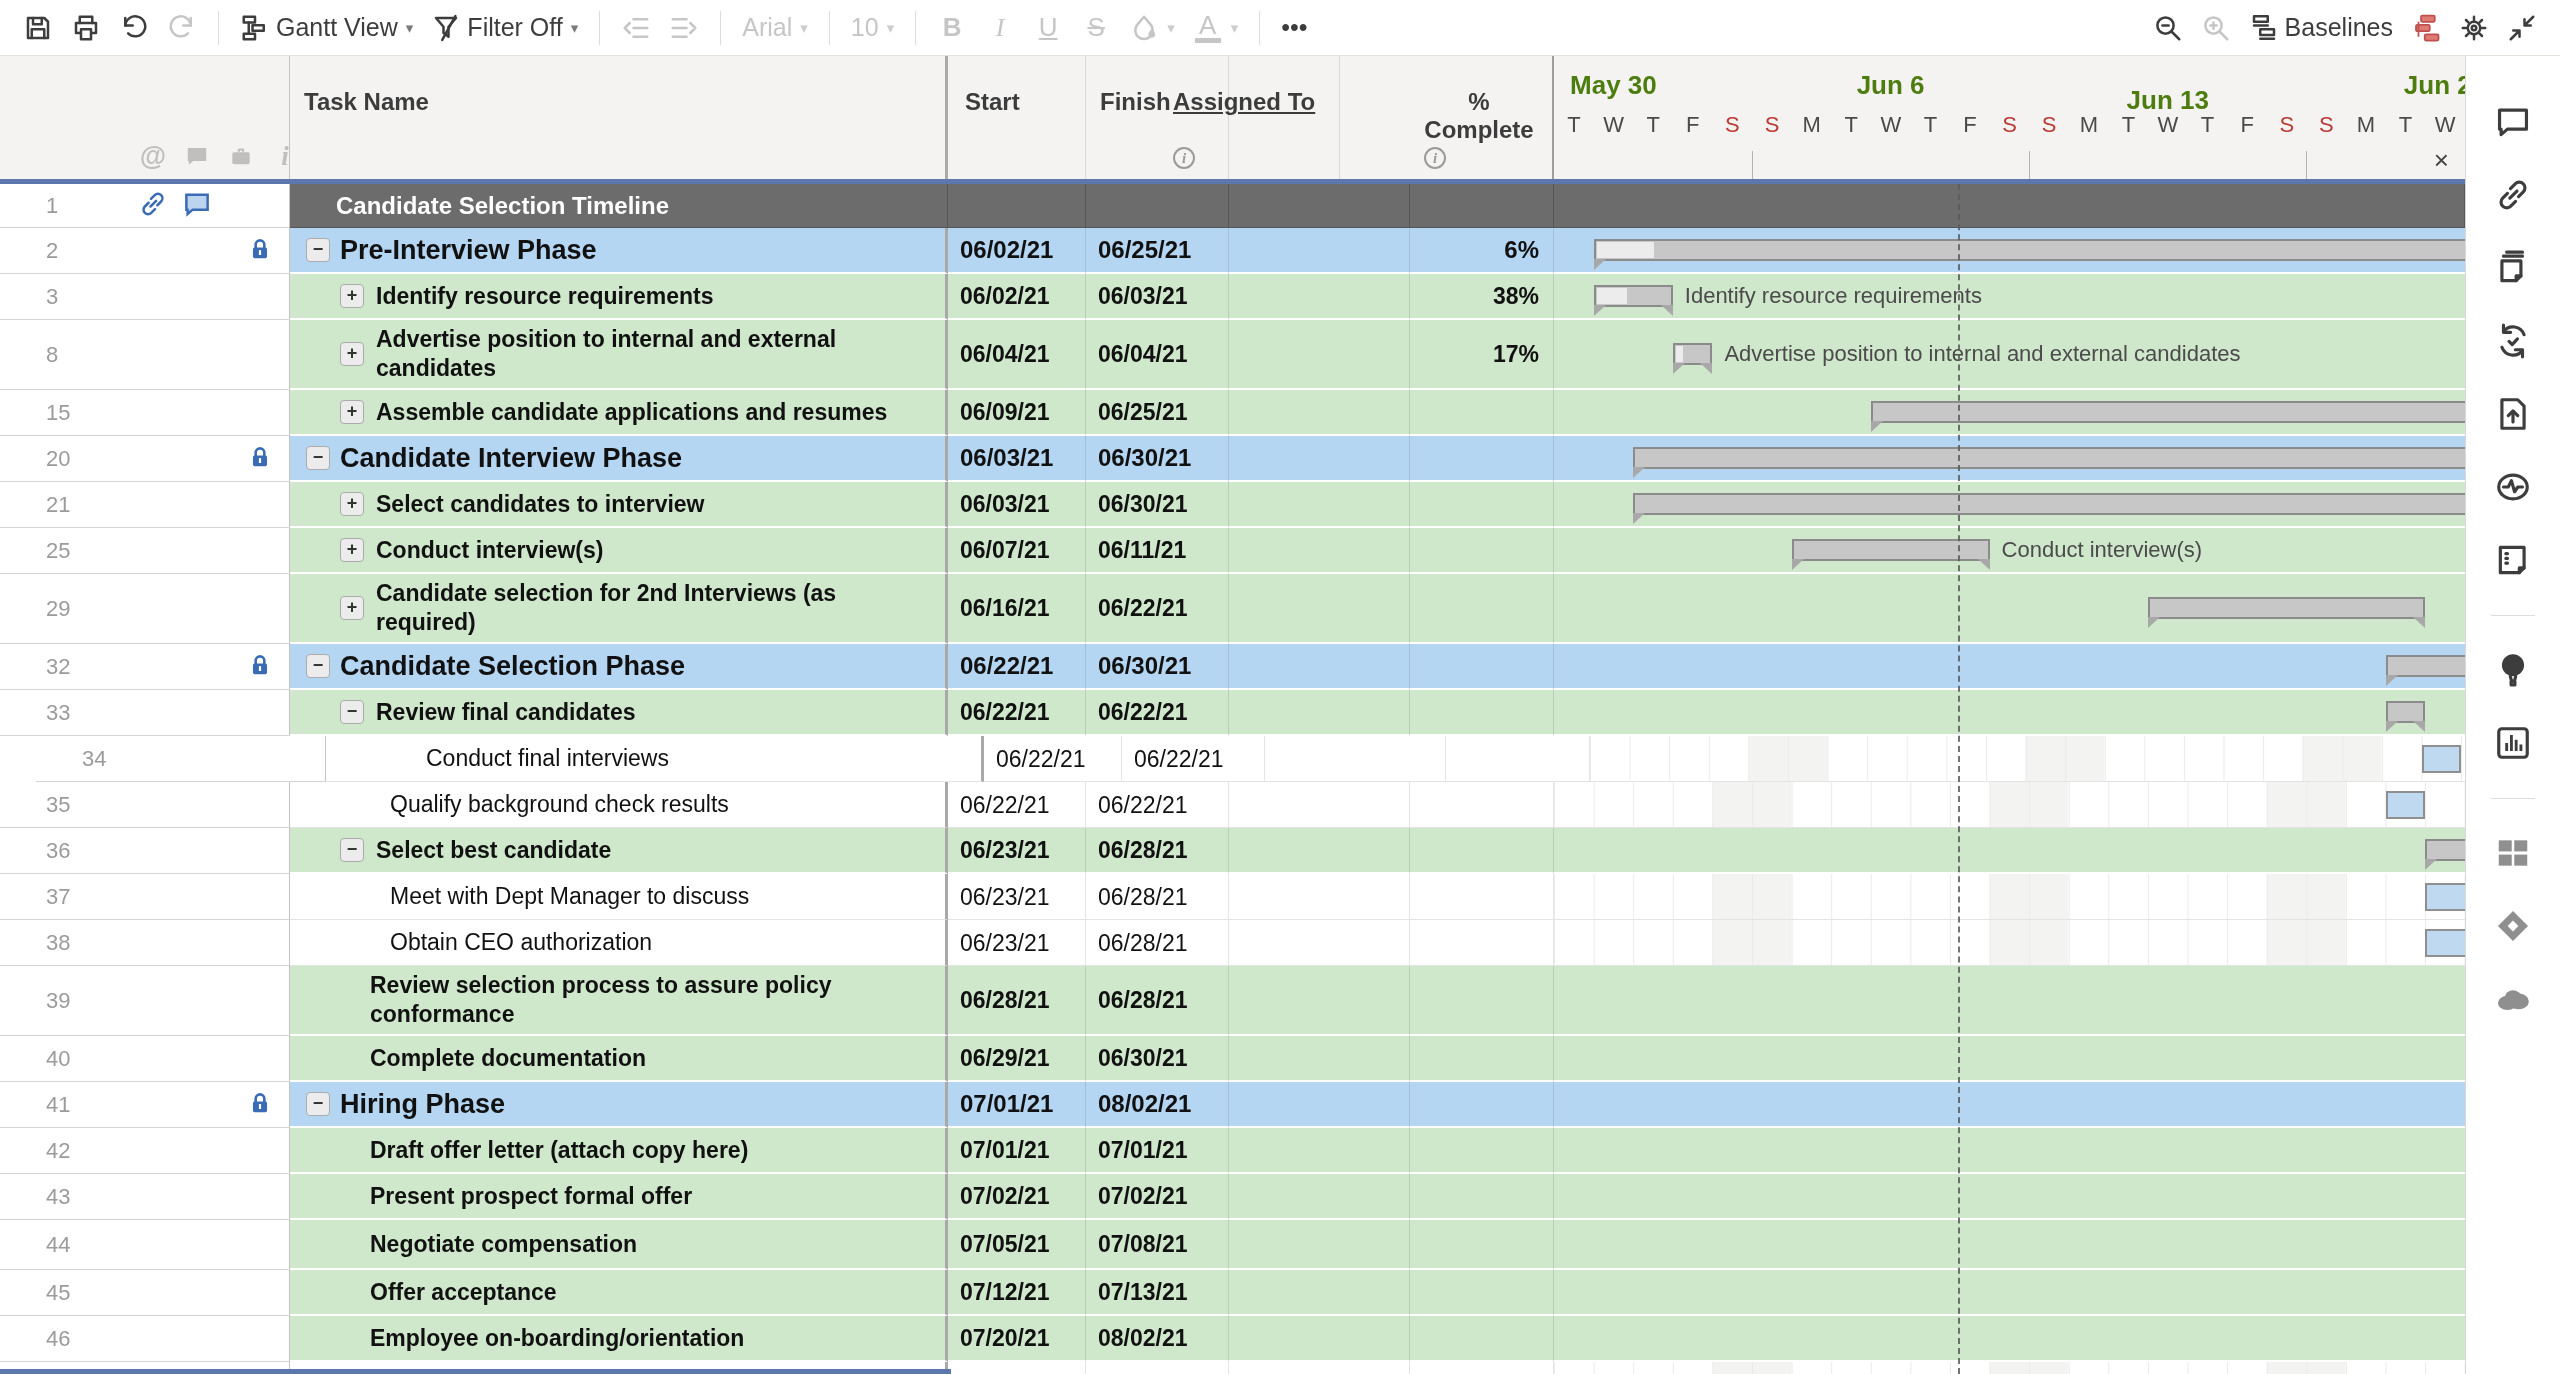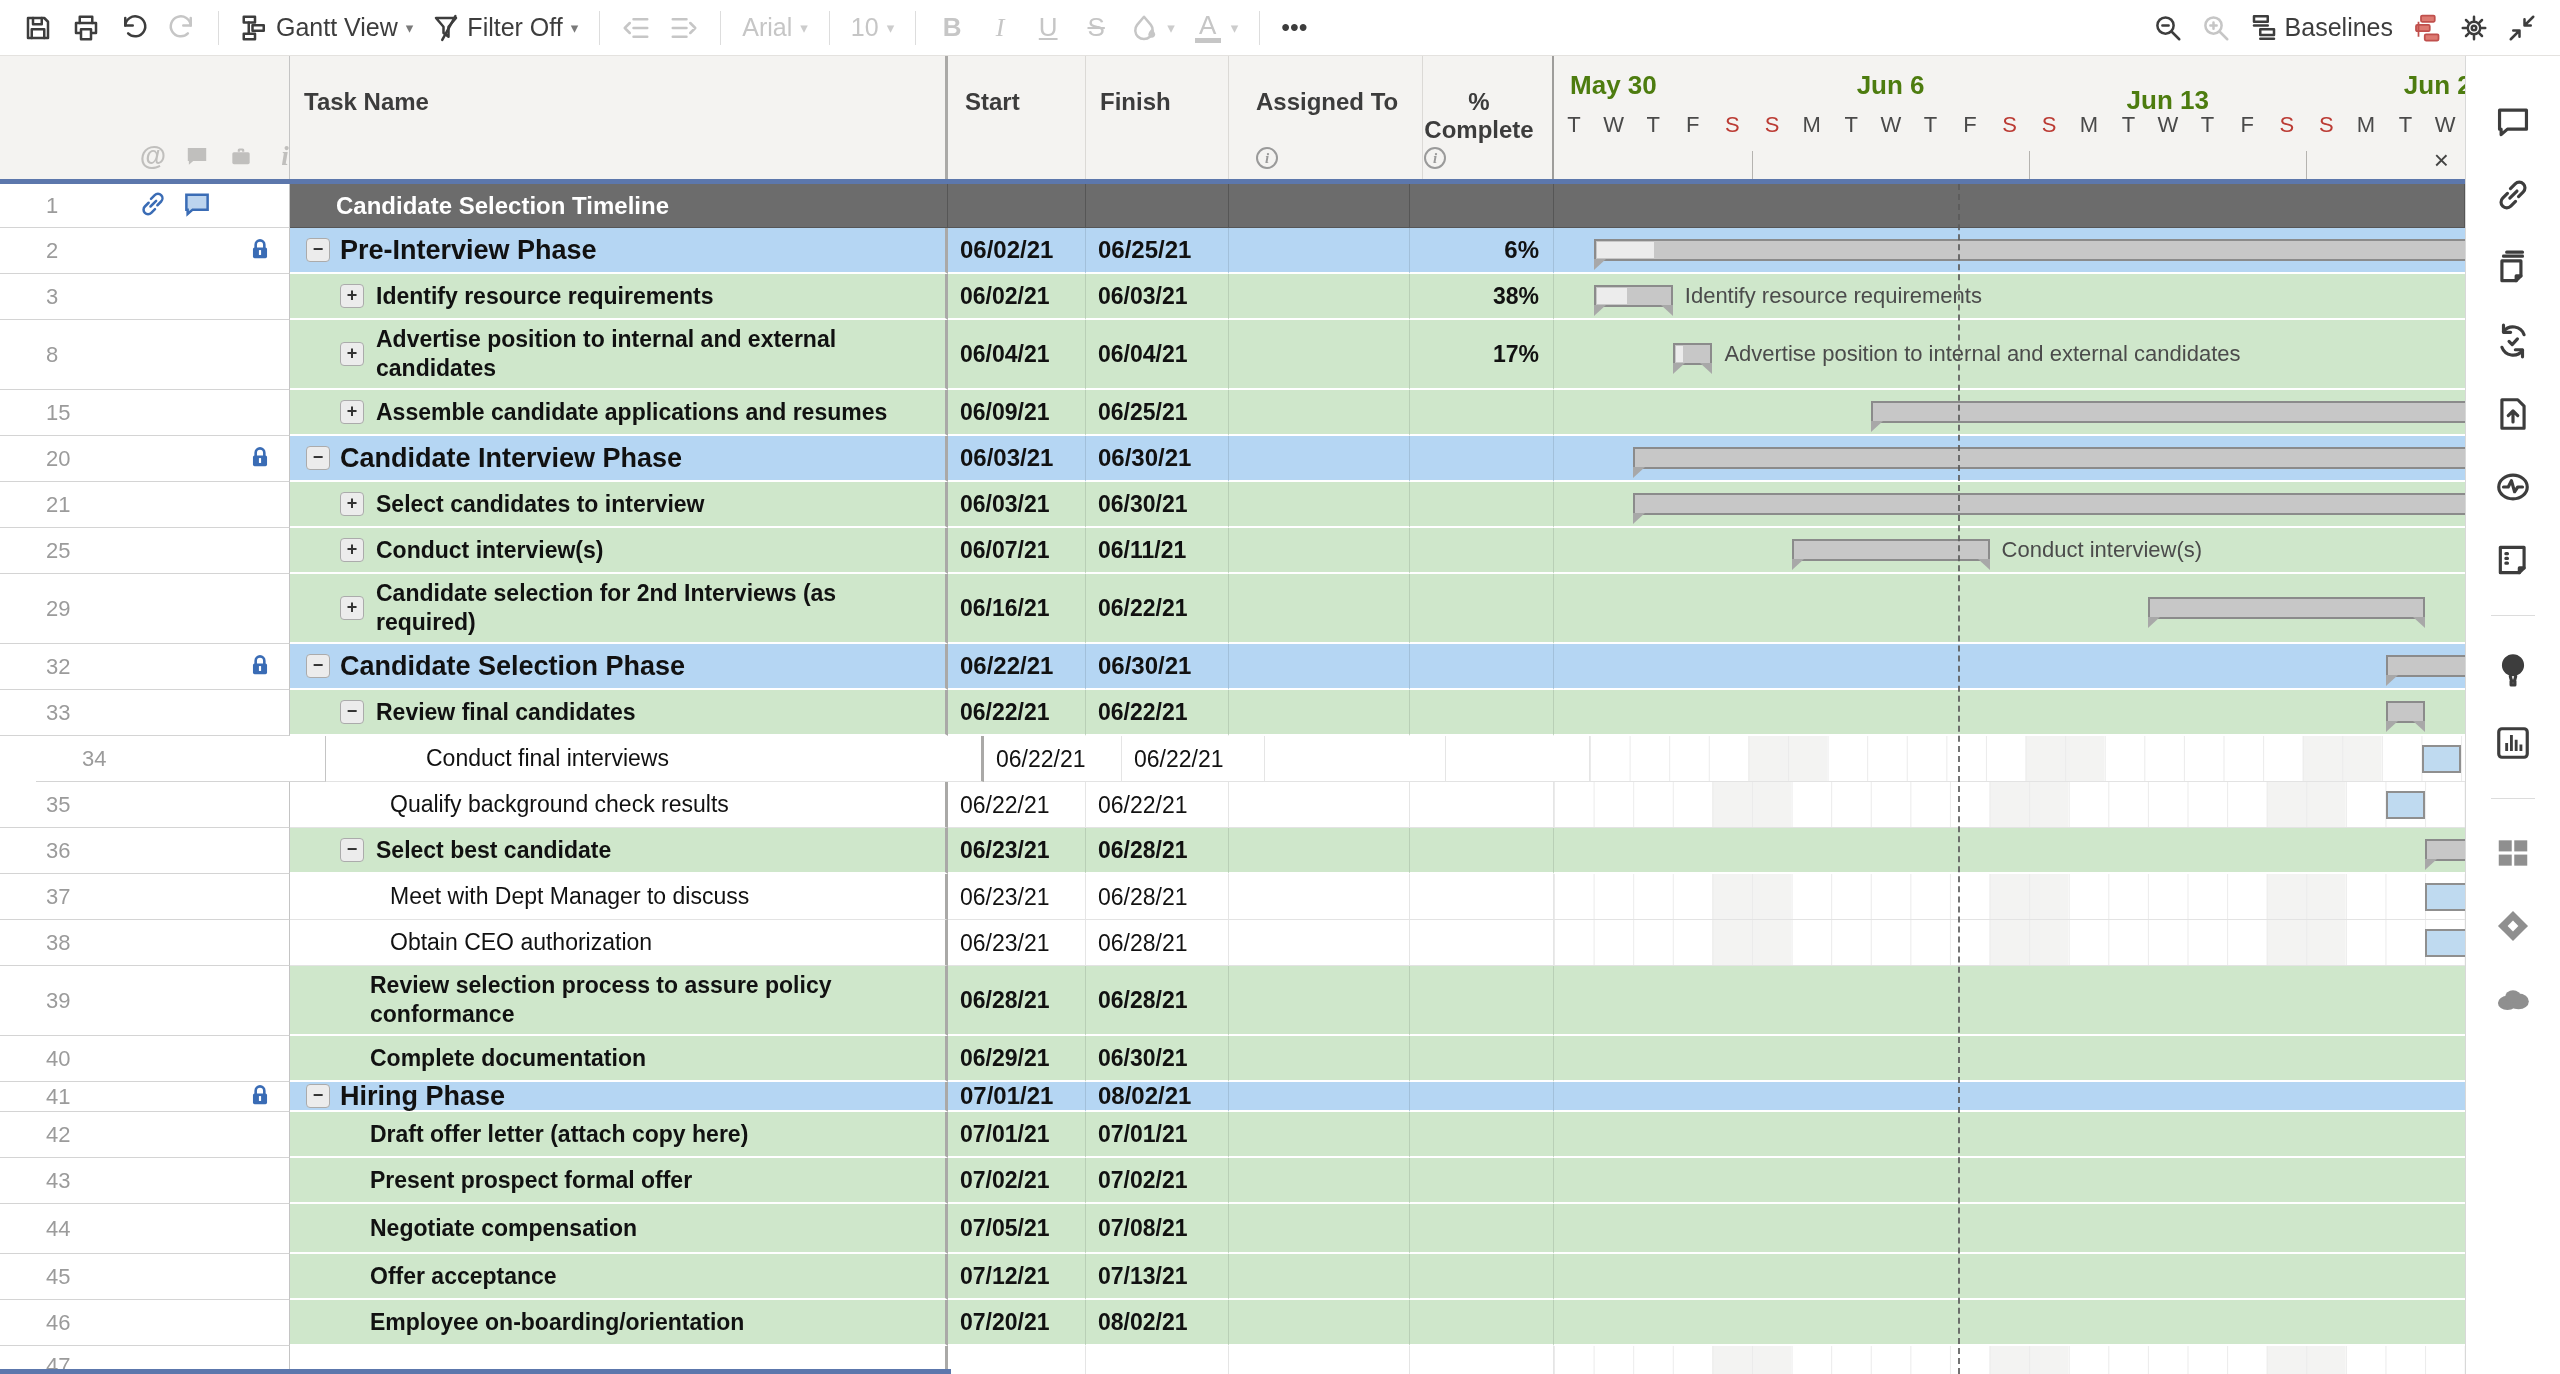--- a/index.html
+++ b/index.html
@@ -312,21 +312,21 @@
               </svg>
             </span>
             <span class="hi">
               <span class="i-glyph">i</span>
             </span>
           </div>
       </div>
       <div class="hcol" style="left:951px;width:135px;"><span>Start</span></div>
       <div class="hcol" style="left:290px;width:658px;border-right:3px solid #aaa9a7;"><span>Task Name</span></div>
       <div class="hcol" style="left:1086px;width:143px;"><span>Finish</span></div>
-      <div class="hcol" style="left:1242px;width:181px;"><span>Assigned To</span>
+      <div class="hcol" style="left:1159px;width:181px;text-decoration:underline;"><span>Assigned To</span>
         <span class="circle-i">i</span></div>
       <div class="hcol" style="left:1410px;width:144px;border-right:2px solid #9e9d9b;">
           <span style="display:block;width:110px;text-align:center;">% Complete</span>
         <span class="circle-i">i</span>
         </div>
       <div id="theader">
         <span id="gantt-close">×</span>
       <span class="week-label" style="left: 59.4px;">May 30</span>
           <span class="week-label" style="left: 336.6px;">Jun 6</span>
           <span class="week-label" style="left: 613.8px; margin-top: 15px;">Jun 13</span>
@@ -771,21 +771,21 @@
           <div class="cell c-start">
             <span class="dateval">06/29/21</span>
           </div>
           <div class="cell c-finish">
             <span class="dateval">06/30/21</span>
           </div>
           <div class="cell c-assign"></div>
           <div class="cell c-pct"></div>
           <div class="cell c-gantt"></div>
         </div>
-        <div class="row phase i-phase" style="height: 30px;">
+        <div class="row phase i-phase" style="height: 46px;">
           <div class="cell c-num">
             <span class="rownum">41</span>
             <span class="locki"><svg viewBox="0 0 24 24">
                 <path d="M8 11V8a4 4 0 0 1 8 0v3" fill="none" stroke="#3a6cb5" stroke-width="2.4"></path>
                 <rect x="5.5" y="10.5" width="13" height="10" rx="1.5" fill="#3a6cb5"></rect>
                 <rect x="11" y="13" width="2" height="4.5" fill="#fff"></rect>
               </svg></span>
           </div>
           <div class="cell c-name">
             <span class="exp">−</span>

